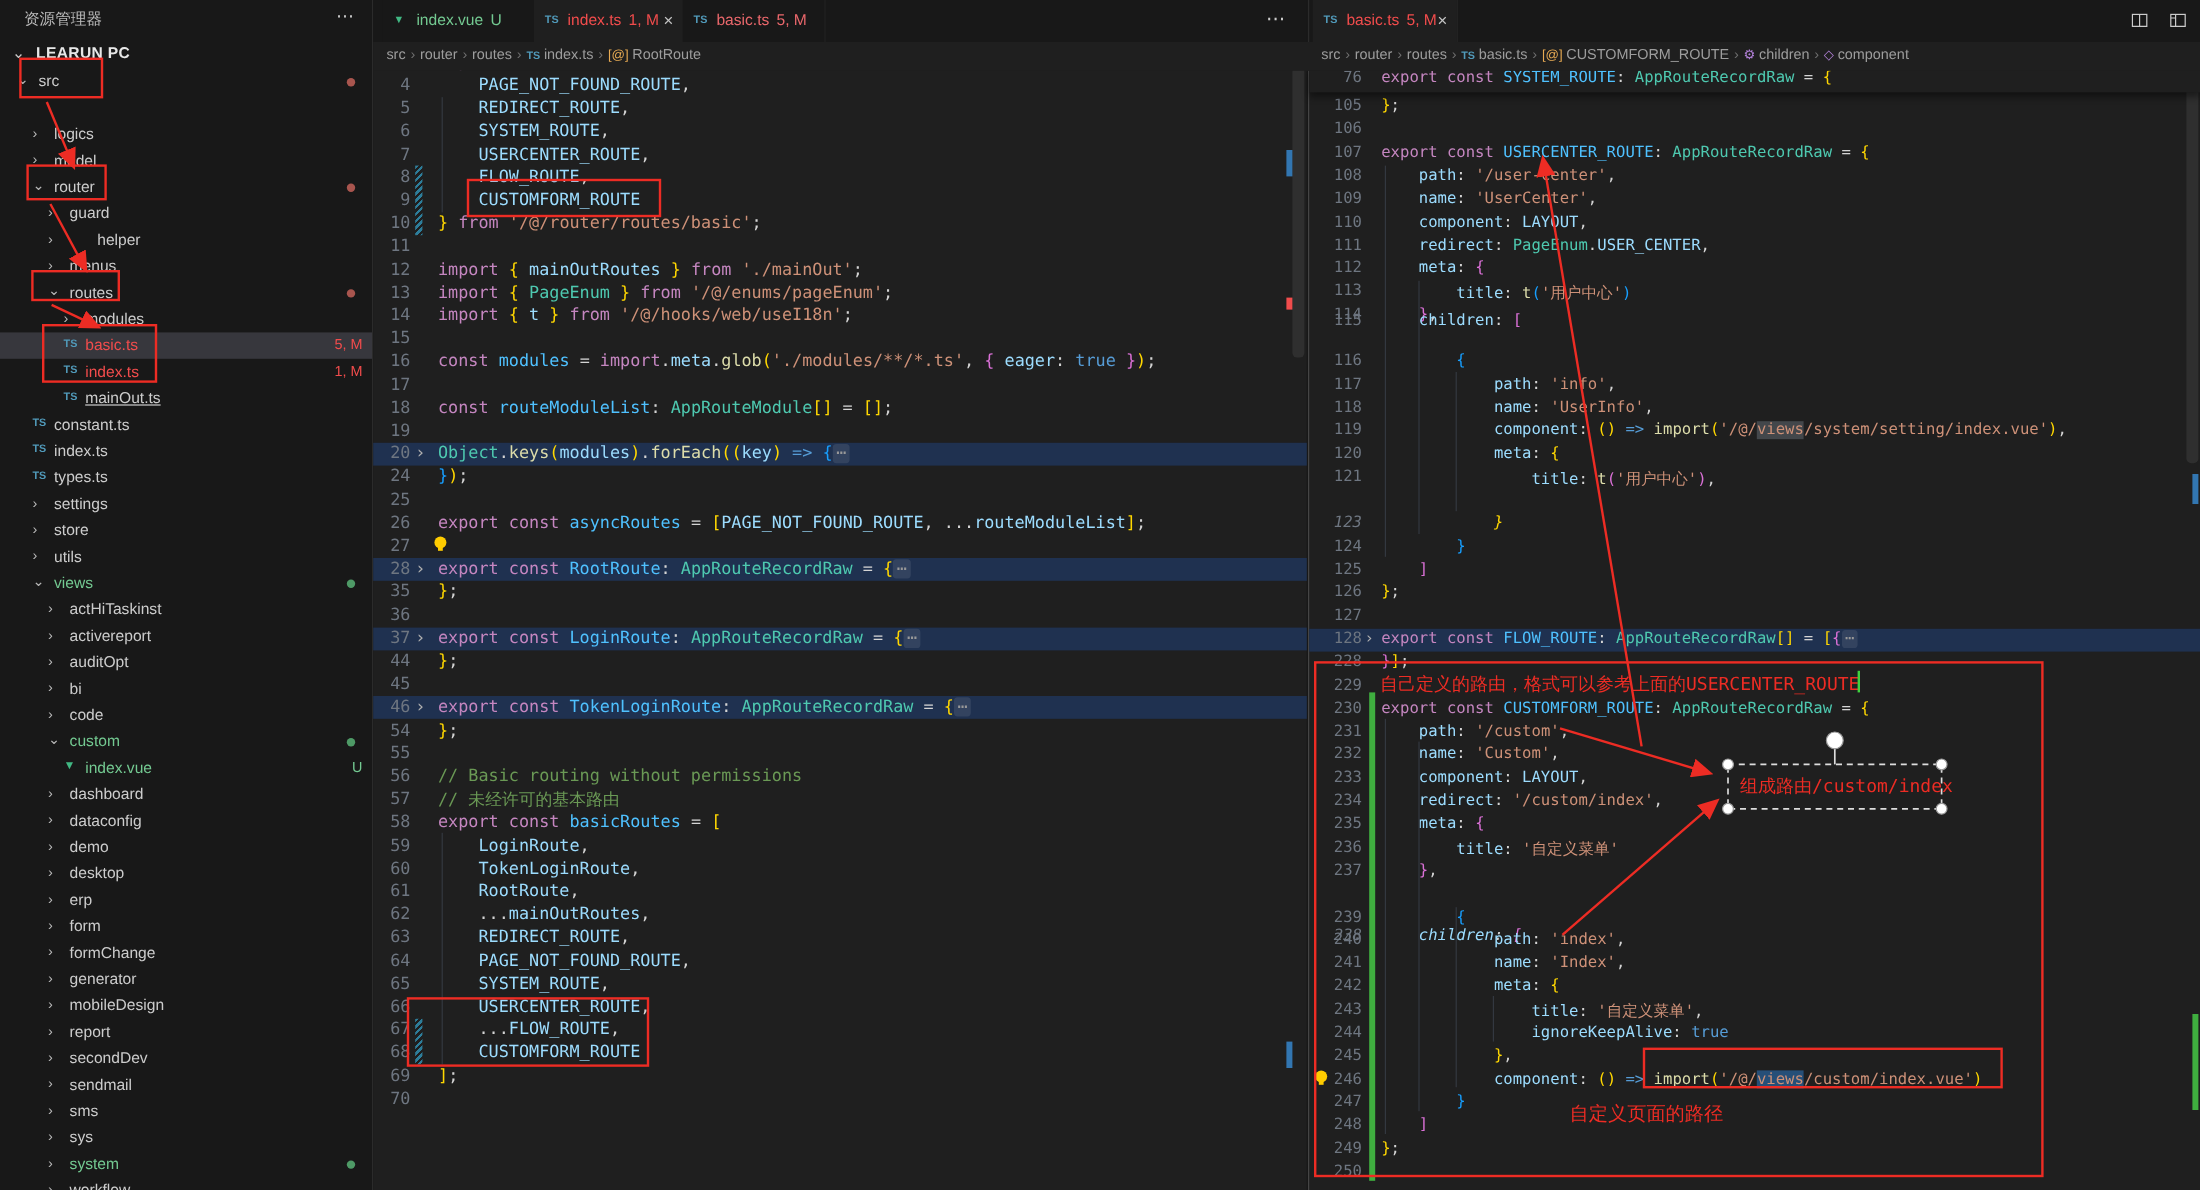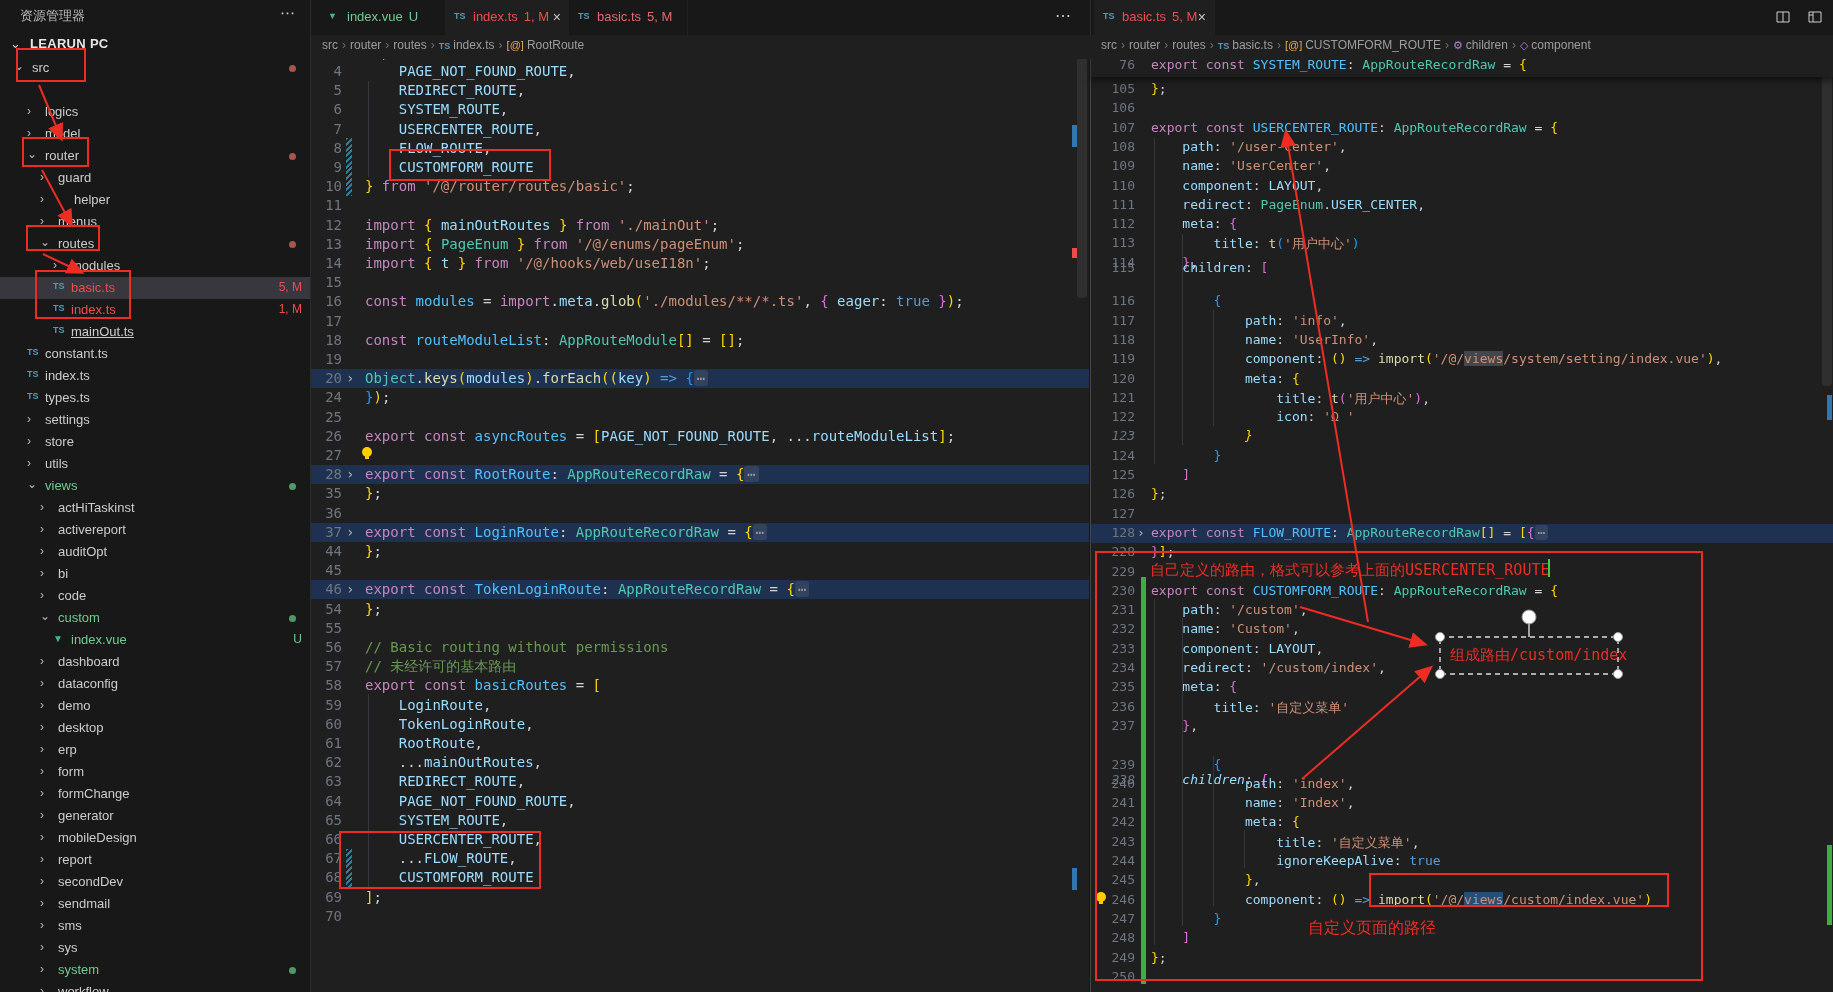--- a/index.html
+++ b/index.html
@@ -92,21 +92,21 @@
           <span class="chev" style="left: 27px; top: 2px;">⌄</span>
           <span class="lbl" style="left: 45px;">router</span>
           <span class="dot" style="background: rgb(168, 85, 78);"></span>
         </div>
         <div class="trow" style="top: 167px;">
           <span class="chev" style="left: 40px;">›</span>
           <span class="lbl" style="left: 58px;">guard</span>
         </div>
         <div class="trow" style="top: 189px;">
           <span class="chev" style="left: 40px;">›</span>
-          <span class="lbl" style="left: 74px;">helper</span>
+          <span class="lbl" style="left: 59px; padding-left: 22px;">helper</span>
         </div>
         <div class="trow" style="top: 211px;">
           <span class="chev" style="left: 40px;">›</span>
           <span class="lbl" style="left: 58px;">menus</span>
         </div>
         <div class="trow" style="top: 233px;">
           <span class="chev" style="left: 40px; top: 2px;">⌄</span>
           <span class="lbl" style="left: 58px;">routes</span>
           <span class="dot" style="background: rgb(168, 85, 78);"></span>
         </div>
@@ -554,24 +554,20 @@
         <span class="cl-num mono" style="left: 0px; width: 44px; font-size: 13px;">119</span>
         <span class="cl-code mono" style="left: 60px; font-size: 13px;"><span class="tk-var">            component</span><span class="tk-pu">: </span><span class="tk-b1">()</span><span class="tk-op"> =&gt; </span><span class="tk-fn">import</span><span class="tk-b1">(</span><span class="tk-st">'/@/</span><span class="tk-sth">views</span><span class="tk-st">/system/setting/index.vue'</span><span class="tk-b1">)</span><span class="tk-pu">,</span></span>
       </div>
       <div class="code-line" style="top: 334.5px;">
         <span class="cl-num mono" style="left: 0px; width: 44px; font-size: 13px;">120</span>
         <span class="cl-code mono" style="left: 60px; font-size: 13px;"><span class="tk-var">            meta</span><span class="tk-pu">: </span><span class="tk-b1">{</span></span>
       </div>
       <div class="code-line" style="top: 353.8px;">
         <span class="cl-num mono" style="left: 0px; width: 44px; font-size: 13px;">121</span>
         <span class="cl-code mono" style="left: 60px; font-size: 13px;"><span class="tk-var">                title</span><span class="tk-pu">: </span><span class="tk-fn">t</span><span class="tk-b2">(</span><span class="tk-st">'用户中心'</span><span class="tk-b2">)</span><span class="tk-pu">,</span></span>
-      </div>
-      <div class="code-line" style="top: 373.1px;">
-        <span class="cl-num mono" style="left: 0px; width: 44px; font-size: 13px;">122</span>
-        <span class="cl-code mono" style="left: 60px; font-size: 13px;"><span class="tk-var">                icon</span><span class="tk-pu">: </span><span class="tk-st">'Ω '</span></span>
       </div>
       <div class="code-line" style="top: 392.4px; font-style: italic;">
         <span class="cl-num mono" style="left: 0px; width: 44px; font-size: 13px;">123</span>
         <span class="cl-code mono" style="left: 60px; font-size: 13px;"><span class="tk-b1">            }</span></span>
       </div>
       <div class="code-line" style="top: 411.7px;">
         <span class="cl-num mono" style="left: 0px; width: 44px; font-size: 13px;">124</span>
         <span class="cl-code mono" style="left: 60px; font-size: 13px;"><span class="tk-b3">        }</span></span>
       </div>
       <div class="code-line" style="top: 431px;">

